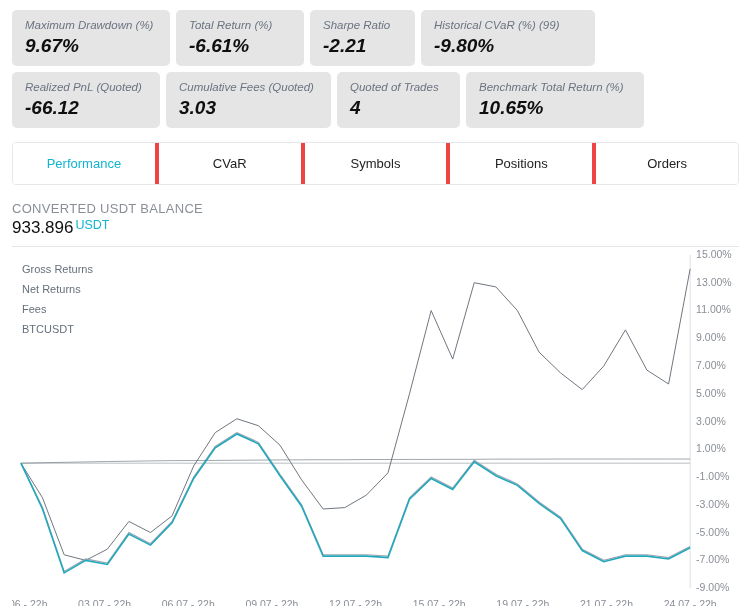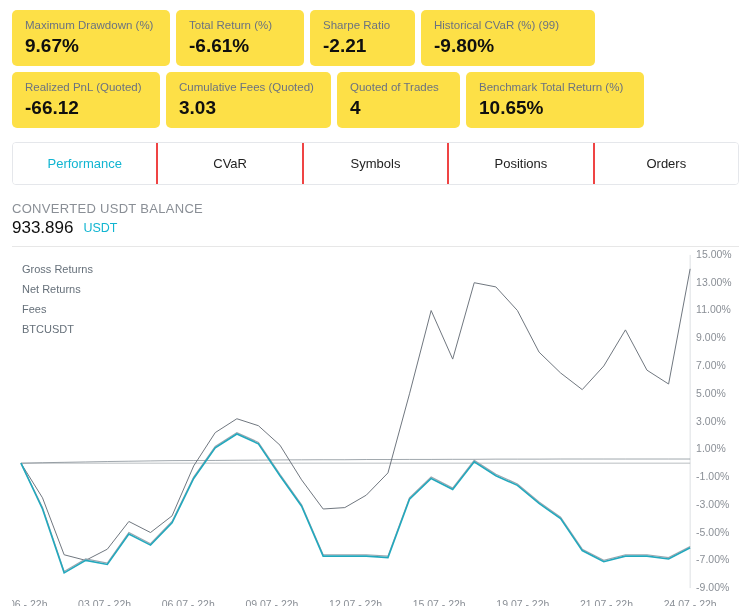--- a/index.html
+++ b/index.html
@@ -12,24 +12,25 @@
       color: #1a1a1a;
       font-size: 12px;
     }
     .metrics-grid {
       display: flex;
       flex-wrap: wrap;
       gap: 6px;
       padding: 10px 12px 0 12px;
     }
     .metric {
-      background: #fde047;
+      background: #e5e5e5;
       border-radius: 5px;
       padding: 9px 13px 9px 13px;
       min-width: 0;
+      font-style: italic;
     }
     .metric-label {
       color: #6b7280;
       font-size: 11.5px;
       margin-bottom: 4px;
       white-space: nowrap;
     }
     .metric-value {
       color: #0f0f0f;
       font-size: 19px;
@@ -45,30 +46,30 @@
       margin: 14px 12px 0 12px;
       border-radius: 4px;
       overflow: hidden;
     }
     .tab {
       flex: 1;
       text-align: center;
       padding: 13px 0;
       font-size: 13px;
       color: #222;
-      border-right: 2px solid #ef4444;
+      border-right: 4px solid #ef4444;
       cursor: pointer;
       background: #fff;
     }
     .tab:last-child { border-right: none; }
     .tab.active { color: #11b5d1; font-weight: 500; }
 
     .balance-block { padding: 16px 12px 8px 12px; }
     .balance-label { color: #8a8f96; font-size: 13px; letter-spacing: .3px; }
-    .balance-row { display:flex; align-items: center; gap: 10px; margin-top: 2px;}
+    .balance-row { display:flex; align-items: flex-start; gap: 2px; margin-top: 2px;}
     .balance-value { font-size: 17px; color:#0f0f0f; font-weight: 500;}
     .balance-unit { color:#11b5d1; font-size: 12.5px; }
 
     .chart-wrap {
       position: relative;
       margin: 0 12px 0 12px;
       height: 370px;
       border-top: 1px solid #e7e7e7;
     }
     svg.chart { width: 100%; height: 100%; display: block; }

